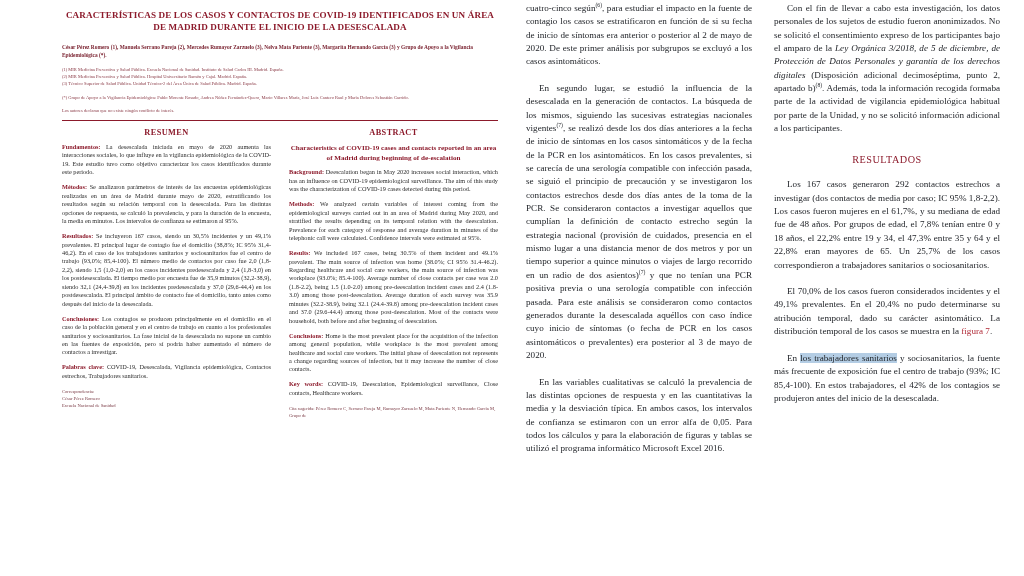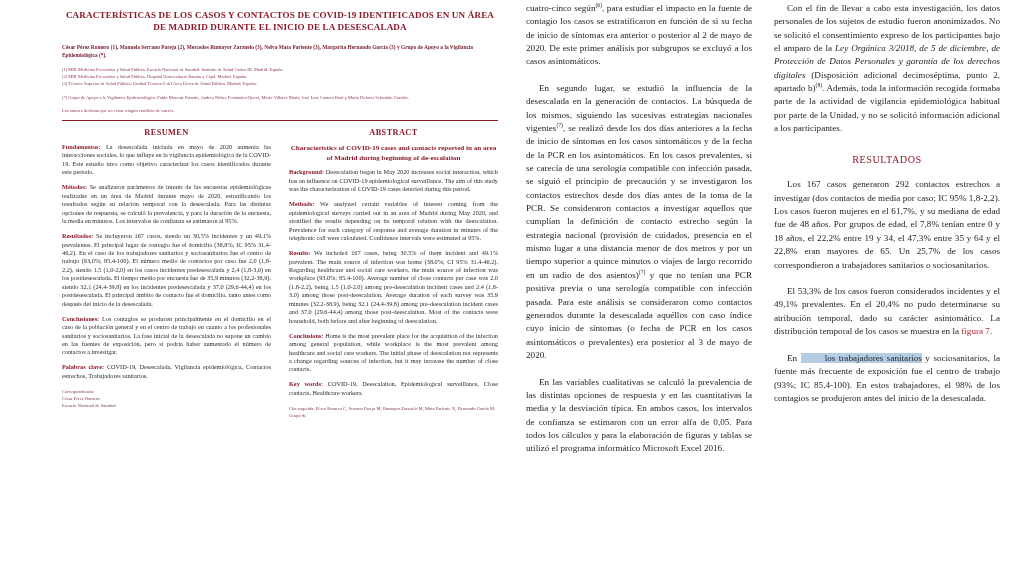--- a/index.html
+++ b/index.html
@@ -154,21 +154,20 @@
     color: #8c1a2b;
     font-weight: normal;
     font-size: 10.2px;
     letter-spacing: 0.5px;
     margin: 19px 0 13px 0;
   }
   .xref { color: #b02a37; }
   .sel {
     background: #b4cde4;
     color: #1d2125;
-    padding-left: 24px;
   }
 </style>
 </head>
 <body>
 
 <div class="page-root">
 
   <div class="left-page">
 
     <div class="art-title">CARACTERÍSTICAS DE LOS CASOS Y CONTACTOS DE COVID-19 IDENTIFICADOS EN UN ÁREA DE MADRID DURANTE EL INICIO DE LA DESESCALADA</div>
@@ -243,20 +242,20 @@
     </div>
 
     <div class="rcol">
 
       <p class="bpara"><span>Con el fin de llevar a cabo esta investigación, los datos personales de los sujetos de estudio fueron anonimizados. No se solicitó el consentimiento expreso de los participantes bajo el amparo de la </span><i>Ley Orgánica 3/2018, de 5 de diciembre, de Protección de Datos Personales y garantía de los derechos digitales</i><span> (Disposición adicional decimoséptima, punto 2, apartado b)</span><sup class="sup">(8)</sup><span>. Además, toda la información recogida formaba parte de la actividad de vigilancia epidemiológica habitual por parte de la Unidad, y no se solicitó información adicional a los participantes.</span></p>
 
       <div class="res-head">RESULTADOS</div>
 
       <p class="bpara">Los 167 casos generaron 292 contactos estrechos a investigar (dos contactos de media por caso; IC 95% 1,8-2,2). Los casos fueron mujeres en el 61,7%, y su mediana de edad fue de 48 años. Por grupos de edad, el 7,8% tenían entre 0 y 18 años, el 22,2% entre 19 y 34, el 47,3% entre 35 y 64 y el 22,8% eran mayores de 65. Un 25,7% de los casos correspondieron a trabajadores sanitarios o sociosanitarios.</p>
 
-      <p class="bpara"><span>El 53,3% de los casos fueron considerados incidentes y el 49,1% prevalentes. En el 20,4% no pudo determinarse su atribución temporal, dado su carácter asintomático. La distribución temporal de los casos se muestra en la </span><span class="xref">figura 7</span><span>.</span></p>
-
-
-      <p class="bpara"><span>En </span><span class="sel">los trabajadores sanitarios</span><span> y sociosanitarios, la fuente más frecuente de exposición fue el centro de trabajo (93%; IC 85,4-100). En estos trabajadores, el 98% de los contagios se produjeron antes del inicio de la desescalada.</span></p>
+      <p class="bpara"><span>El 70,0% de los casos fueron considerados incidentes y el 49,1% prevalentes. En el 20,4% no pudo determinarse su atribución temporal, dado su carácter asintomático. La distribución temporal de los casos se muestra en la </span><span class="xref">figura 7</span><span>.</span></p>
+
+
+      <p class="bpara"><span>En </span><span class="sel">los trabajadores sanitarios</span><span> y sociosanitarios, la fuente más frecuente de exposición fue el centro de trabajo (93%; IC 85,4-100). En estos trabajadores, el 42% de los contagios se produjeron antes del inicio de la desescalada.</span></p>
     </div>
 
   </div>
 </div>
 
 </body></html>

